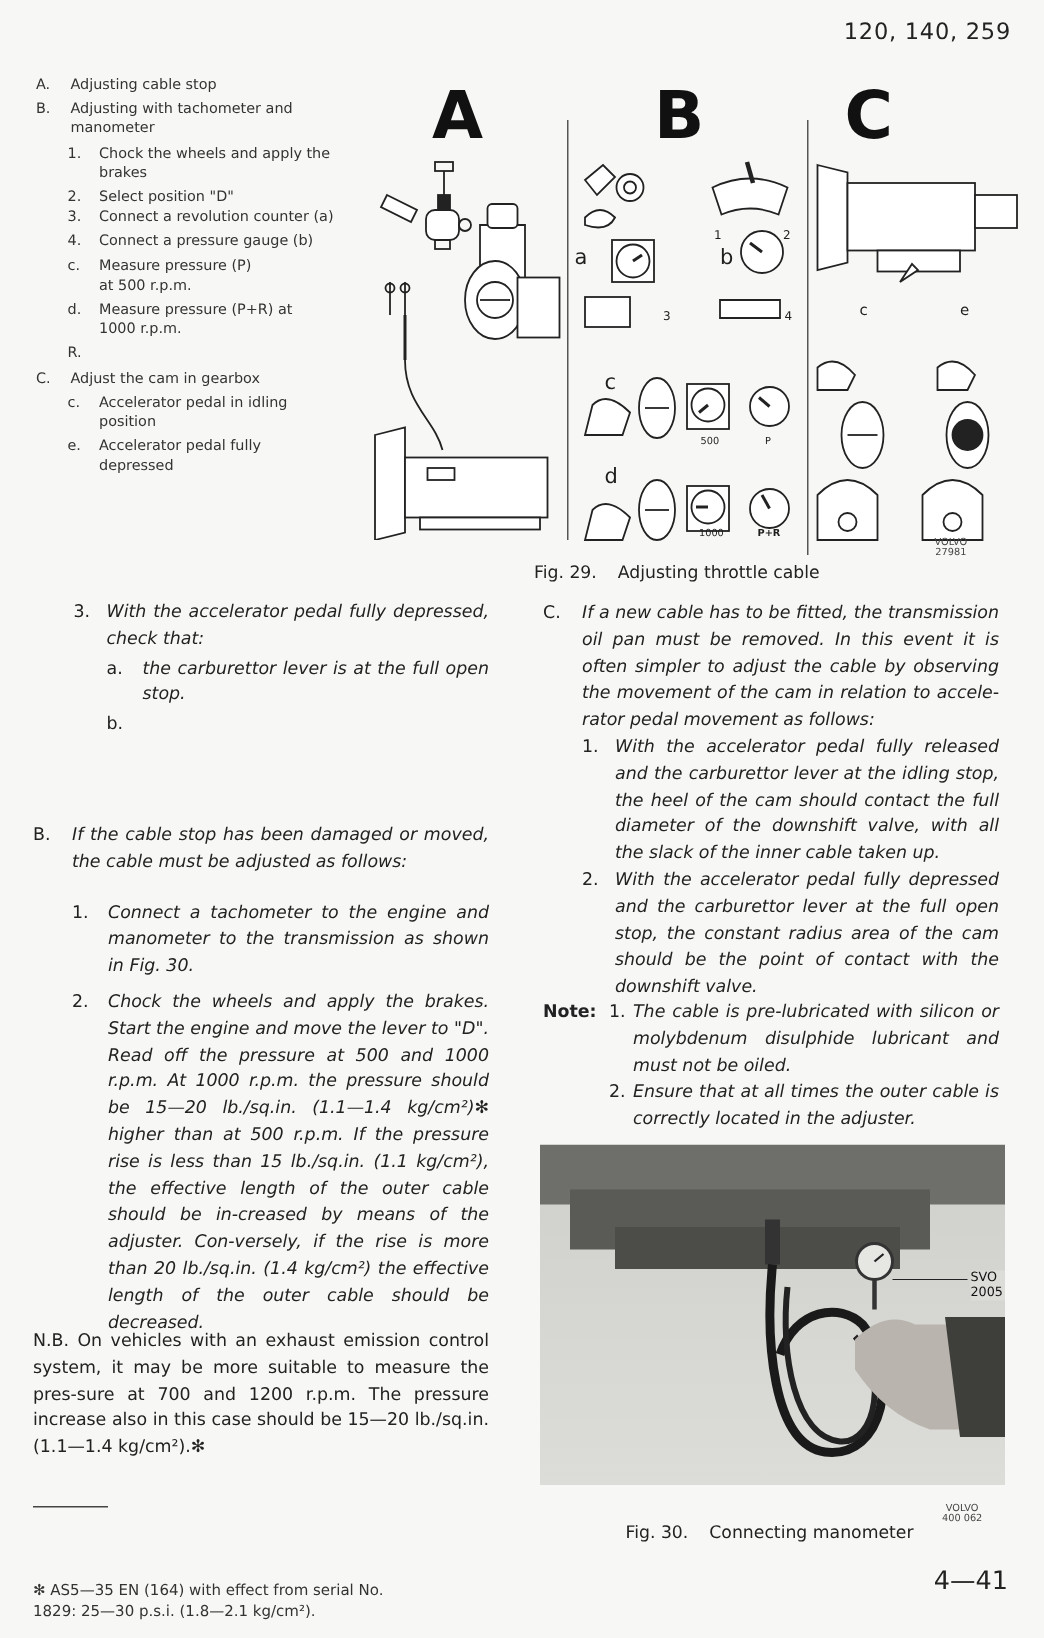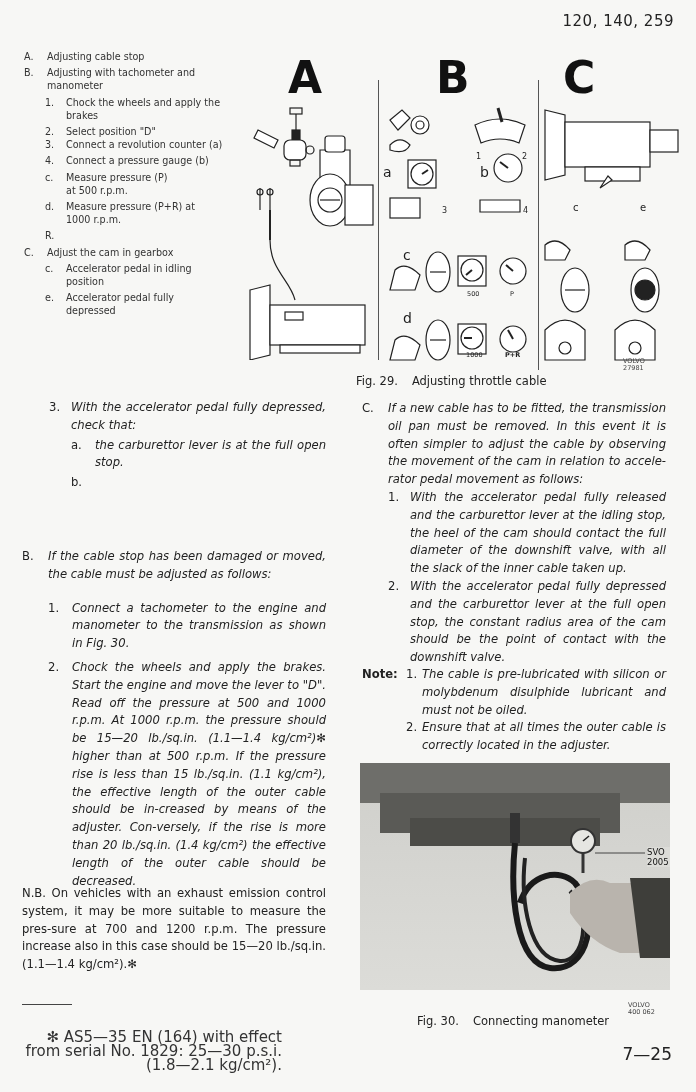--- a/index.html
+++ b/index.html
@@ -14,33 +14,33 @@
   .legend .row { display: flex; }
   .legend .k { width: 23px; flex: none; }
   .legend .sub { padding-left: 21px; }
   .legend .sub .k { width: 21px; }
   .legend .gap { margin-top: 3px; }
   .bigL { font-size: 44px; font-weight: bold; color: #111; }
   .fig29 { left: 240px; top: 60px; width: 440px; height: 320px; }
   .vline { position: absolute; width: 1px; background: #555; }
   .caption { font-size: 11.5px; color: #222; }
   .caption .fn { margin-right: 14px; }
-  .volvo { font-size: 6.5px; line-height: 7px; color: #444; }
+  .volvo { font-size: 6.5px; text-align: center; line-height: 7px; color: #444; }
   .body-col { font-size: 11.6px; line-height: 17.8px; color: #222; text-align: justify; }
   .item { display: flex; }
   .item .k { flex: none; }
   .item .t { flex: 1; text-align: justify; font-style: italic; }
   .photo {
     left: 360px; top: 763px; width: 310px; height: 227px;
     background: linear-gradient(180deg, #cfcfcb 0%, #d7d7d3 60%, #dcdcd8 100%);
     overflow: hidden;
   }
   .pagenum { right: 24px; bottom: 28px; font-size: 17px; color: #222; }
   .footrule { left: 22px; top: 1004px; width: 50px; height: 1px; background: #444; }
-  .footnote { left: 22px; top: 1030px; width: 260px; font-size: 15px; line-height: 14px; color: #333; text-align: right; }
+  .footnote { left: 22px; top: 1054px; width: 260px; font-size: 10px; line-height: 14px; color: #333; }
 </style>
 </head>
 <body>
 
 <div class="abs model">120, 140, 259</div>
 
 <div class="abs legend">
   <div class="row">
       <span class="k">A.</span>
       <span>Adjusting cable stop</span>
@@ -283,13 +283,13 @@
   <div class="abs" style="left:287px; top:84px; font-size:8.5px; color:#111; background:#dcdcd8;">SVO 2005</div>
 </div>
 <div class="abs volvo" style="left:628px; top:1002px;">
   <div>VOLVO</div>
   <div>400 062</div>
 </div>
 <div class="abs caption" style="left:417px; top:1014px;">
   <span class="fn">Fig. 30.</span><span>Connecting manometer</span>
 </div>
 
-<div class="abs pagenum">7—25</div>
+<div class="abs pagenum">4—41</div>
 
 </body></html>

